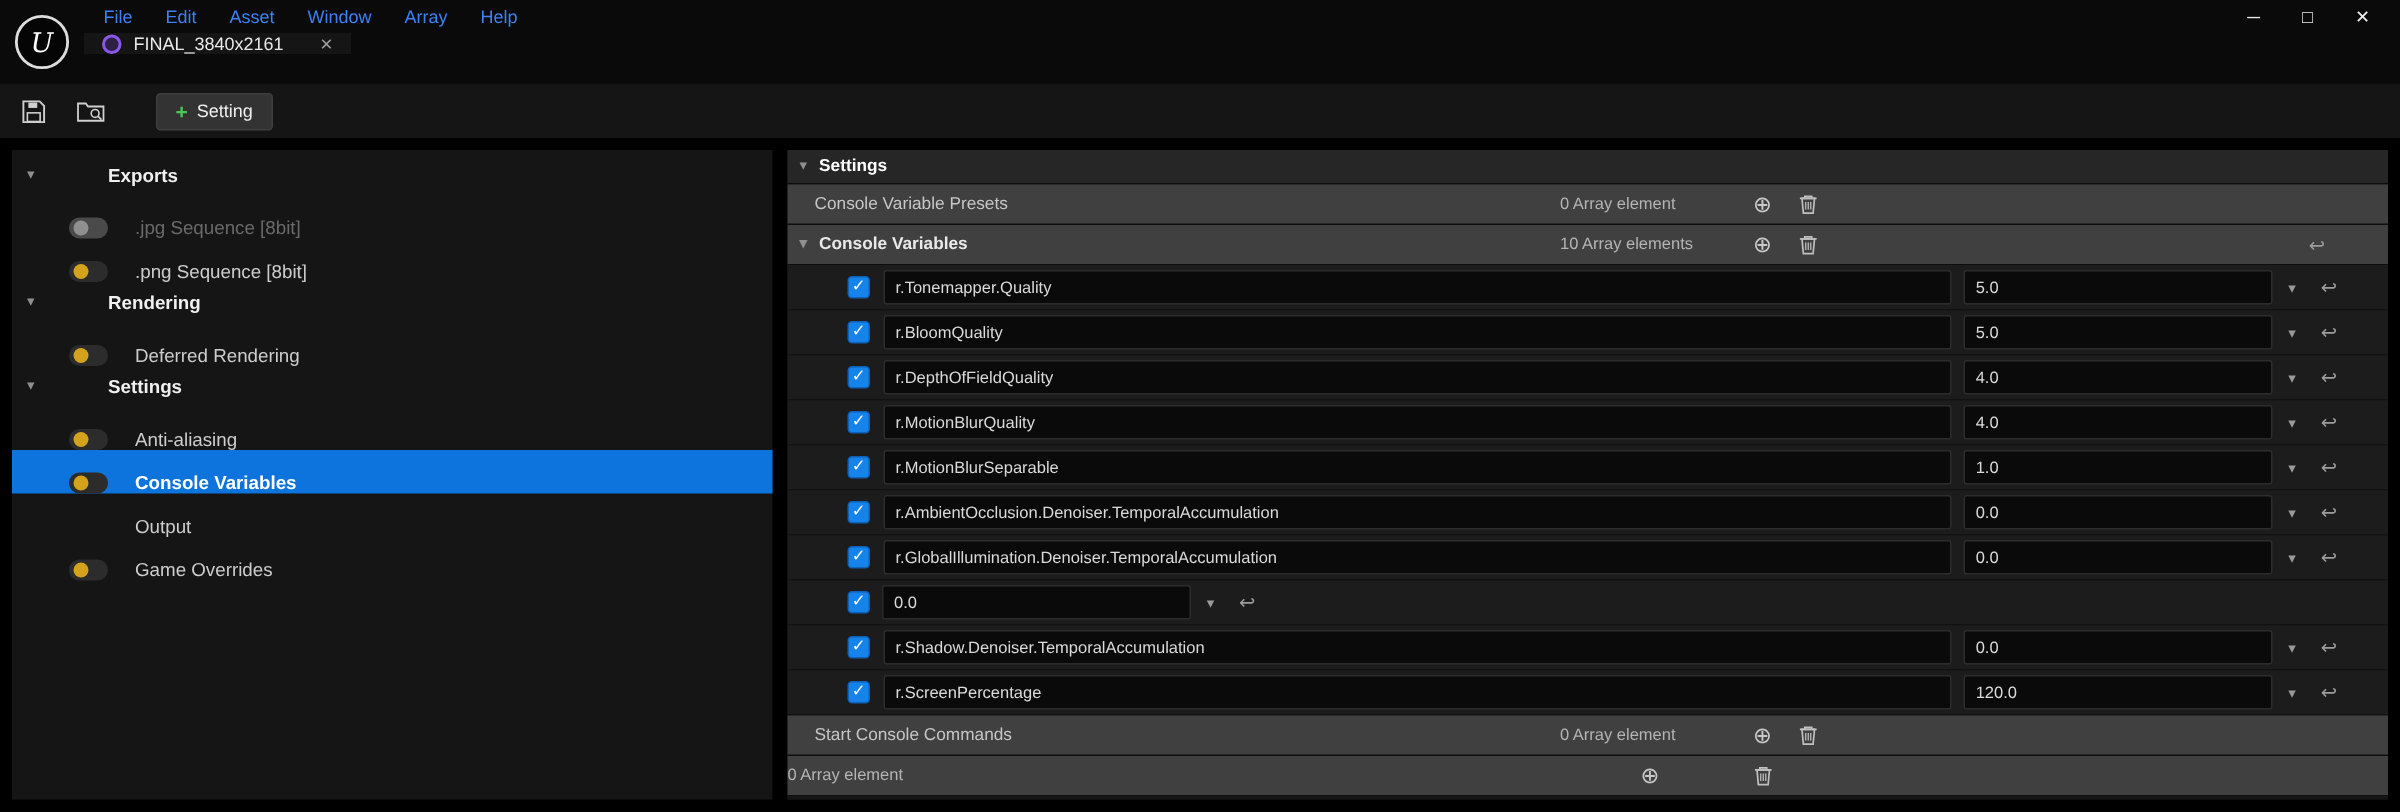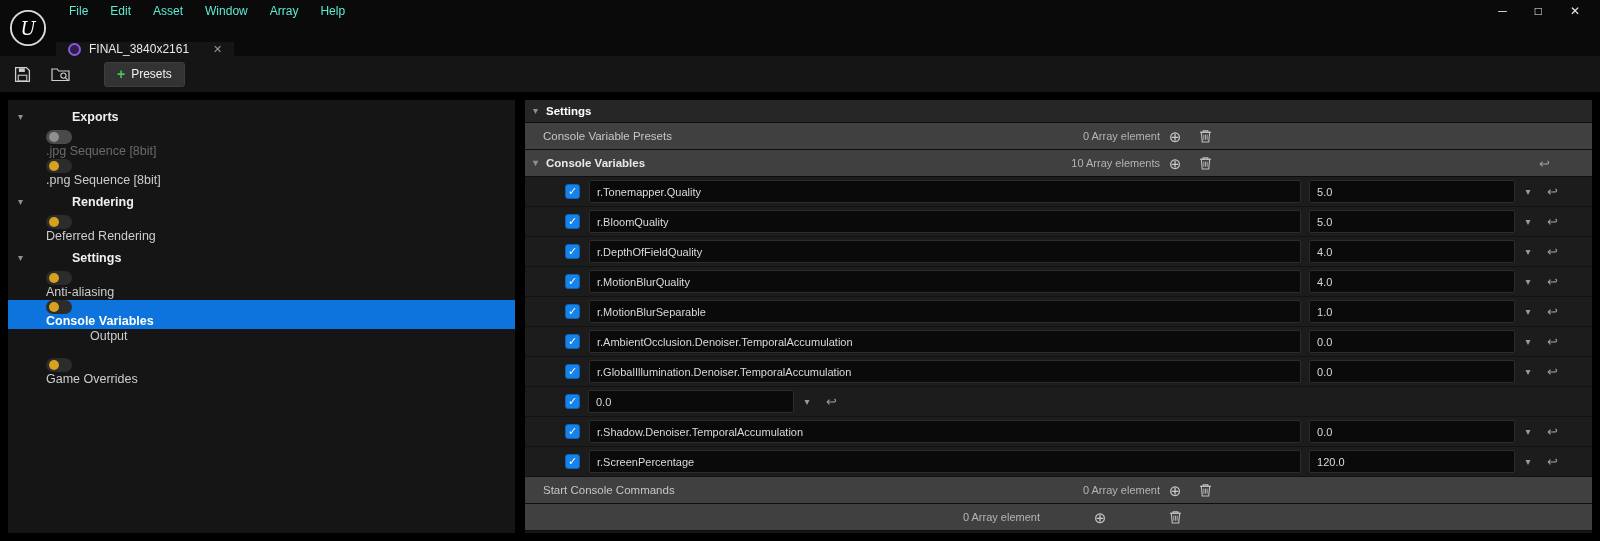--- a/index.html
+++ b/index.html
@@ -5,62 +5,62 @@
   * { box-sizing: border-box; margin: 0; padding: 0; }
   html,body { width:1600px; height:541px; overflow:hidden; }
   body { background:#000; font-family:"Liberation Sans", sans-serif; color:#c8c8c8; }
   input { font-family:"Liberation Sans", sans-serif; outline:none; }
 
   
   .titlebar { height:56px; background:#0a0a0a; display:flex; }
   .logo-wrap { width:56px; display:flex; align-items:center; justify-content:center; }
   .tb-right { flex:1; display:flex; flex-direction:column; }
   .menubar { height:22px; display:flex; align-items:center; padding-left:2px; }
-  .menu-item { padding:0 11px; font-size:12px; color:#5eead4; cursor:default; }
+  .menu-item { padding:0 11px; font-size:12px; color:#3b82f6; cursor:default; }
   .win-controls { margin-left:auto; display:flex; align-items:center; gap:28px; padding-right:20px; color:#eaeaea; font-size:12px; }
-  .tabbar { height:34px; display:flex; align-items:flex-end; }
+  .tabbar { height:34px; display:flex; align-items:flex-start; }
   .tab { background:#151515; display:flex; align-items:center; gap:8px; padding:0 12px; min-width:178px; }
   .tab-icon { width:13px; height:13px; border-radius:50%; border:2px solid #8b57e8; background:#2c2046; }
   .tab-title { font-size:12px; color:#e8e8e8; }
   .tab-close { margin-left:16px; color:#9a9a9a; font-size:11px; }
 
   
   .toolbar { height:36px; background:#151515; display:flex; align-items:center; gap:20px; padding-left:14px; }
   .icon-btn { display:flex; align-items:center; }
   .setting-btn { margin-left:14px; background:#333333; border:1px solid #3e3e3e; border-radius:3px; height:25px; display:flex; align-items:center; gap:6px; padding:0 12px; font-size:12px; color:#f0f0f0; }
   .plus-green { color:#49c757; font-weight:bold; font-size:14px; line-height:1; }
 
   
   .main { display:flex; gap:10px; padding:8px; height:449px; background:#000; }
 
   
   .sidebar { width:507px; background:#151515; padding-top:3px; }
   .sb-header { height:27px; display:flex; align-items:center; gap:9px; padding-left:10px; }
   .chev { color:#8f8f8f; font-size:10px; line-height:1; }
   .sb-title { font-size:12.5px; color:#f0f0f0; font-weight:600;padding-left:40px; }
-  .sb-item { height:29px; display:flex; align-items:flex-start; padding-left:38px;flex-direction:column; }
+  .sb-item { height:29px; display:flex; align-items:flex-end; padding-left:38px; }
   .sb-item.no-toggle { padding-left:82px; }
   .sb-item.selected { background:#0c74dc; }
   .sb-label { font-size:12.5px; color:#cdcdcd; }
   .sb-item.selected .sb-label { color:#fff; font-weight:600; }
   .sb-label.dim { color:#6a6a6a; }
   .toggle { width:26px; height:14px; border-radius:8px; background:#2c2c2c; position:relative; margin-right:18px; flex:none; }
   .toggle.off { background:#4a4a4a; }
   .toggle .knob { position:absolute; top:2px; left:3px; width:10px; height:10px; border-radius:50%; background:#d4a21c; }
   .toggle.off .knob { background:#8f8f8f; }
 
   
   .details { flex:1; background:#151515; font-size:11.5px; display:flex; flex-direction:column; }
   .cat-header { height:23px; background:#262626; display:flex; align-items:center; gap:8px; padding-left:8px; border-bottom:1px solid #0e0e0e; }
   .cat-title { font-weight:700; color:#fff; font-size:11.5px; }
   .prop-row { height:27px; display:grid; grid-template-columns:1fr 120px 30px 30px 372px; align-items:center; background:#404040; border-bottom:1px solid #0e0e0e; }
   .prop-label { padding-left:18px; color:#c6c6c6; display:flex; align-items:center; gap:8px; }
   .prop-label.bold { color:#e9e9e9; font-weight:700; }
   .prop-label .chev { margin-left:-10px; }
-  .count { text-align:right; color:#b4b4b4; font-size:11px; }
+  .count { text-align:left; color:#b4b4b4; font-size:11px; }
   .icon-cell { display:flex; justify-content:center; align-items:center; }
   .circle-plus { font-size:15px; color:#c8c8c8; line-height:1; }
   .tail { display:flex; justify-content:flex-end; padding-right:42px; }
   .undo { color:#9c9c9c; font-size:13px; line-height:1; }
   .var-row { height:30px; display:flex; align-items:center; background:#1c1c1c; border-bottom:1px solid #121212; padding:0 34px 0 40px; }
   .checkbox { width:15px; height:15px; flex:none; background:#1583e9; border:1px solid #0d62b8; border-radius:3px; display:flex; align-items:center; justify-content:center; color:#fff; font-size:11px; line-height:1; }
   .txt-in { height:23px; background:#0a0a0a; border:1px solid #2c2c2c; border-radius:2px; color:#dadada; font-size:11px; padding:10px 7px; }
   .name-input { flex:1; margin-left:9px; }
   .value-input { width:206px; margin-left:8px; }
   .row-chev { width:26px; text-align:center; color:#9a9a9a; font-size:10px; }
@@ -111,21 +111,21 @@
   </span>
   <span class="icon-btn">
     <svg width="19" height="16" viewBox="0 0 19 16">
       <path d="M1 3h5.2l1.5 2H18v9.5H1z" fill="none" stroke="#cfcfcf" stroke-width="1.2"></path>
       <circle cx="12.4" cy="9.6" r="2.6" fill="none" stroke="#cfcfcf" stroke-width="1.1"></circle>
       <path d="M14.4 11.6l2.2 2.2" stroke="#cfcfcf" stroke-width="1.2"></path>
     </svg>
   </span>
   <div class="setting-btn">
     <span class="plus-green">+</span>
-    <span>Presets</span>
+    <span>Setting</span>
   </div>
 </div>
 
 <div class="main">
 
   <div class="sidebar">
 
     <div class="sb-header">
       <span class="chev">▾</span>
       <span class="sb-title">Exports</span>

